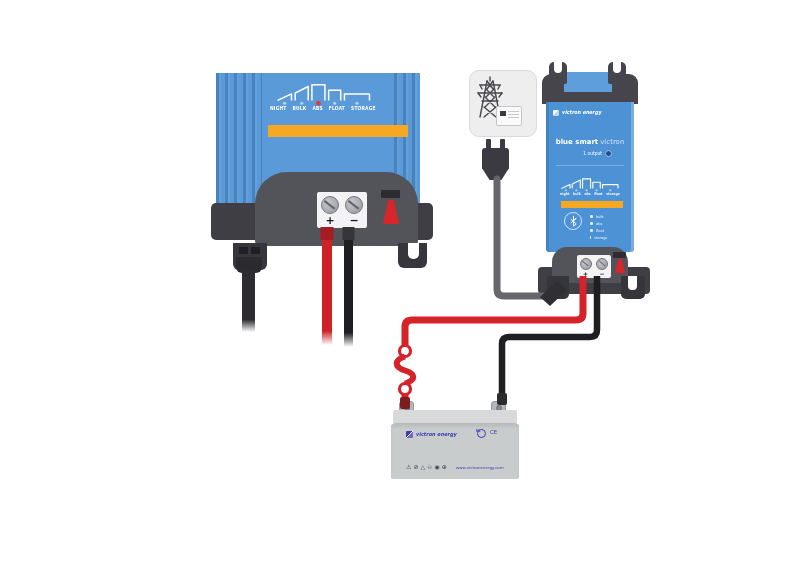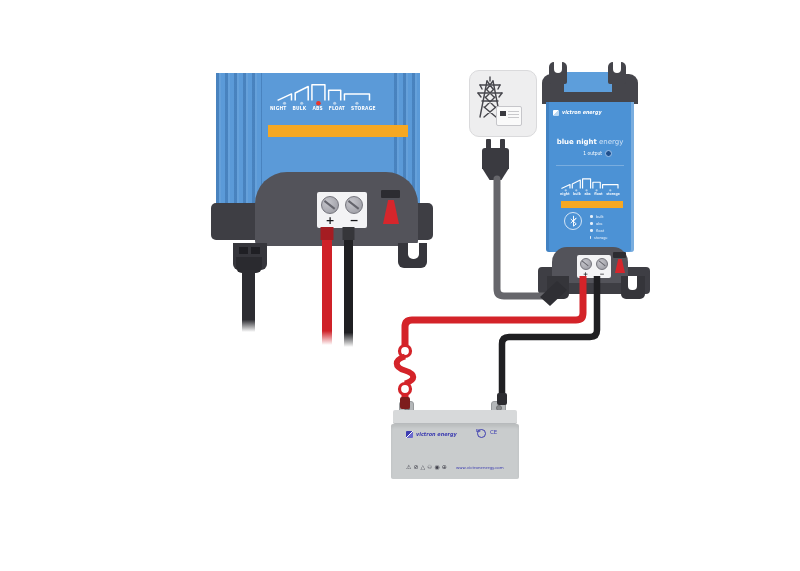--- a/index.html
+++ b/index.html
@@ -126,22 +126,22 @@
                 box-shadow:inset 3px 0 0 rgba(20,60,110,0.18), inset -3px 0 0 rgba(255,255,255,0.25);"></div>
 
     <div class="a row" style="left:546px;top:108px;width:88px;justify-content:center;gap:3px;">
       <span style="display:inline-block;width:6px;height:6px;border-radius:1px;
                    background:linear-gradient(135deg,#ffffff 45%, #bcd8f2 45%);"></span>
       <span class="scaled" style="display:inline-block;transform:scale(0.6);transform-origin:0 50%;
                    font-size:8px;font-style:italic;font-weight:bold;color:#ffffff;white-space:nowrap;">victron energy</span>
     </div>
 
     <div class="a center" style="left:546px;top:138px;width:88px;font-size:7px;color:#ffffff;white-space:nowrap;gap:2px;">
-      <span style="font-weight:bold;">blue night</span>
-      <span style="color:#cfe2f6;">energy</span>
+      <span style="font-weight:bold;">blue smart</span>
+      <span style="color:#cfe2f6;">victron</span>
     </div>
 
     <div class="a center" style="left:546px;top:149px;width:88px;gap:2px;">
       <span class="scaled" style="display:inline-block;transform:scale(0.55);transform-origin:100% 50%;
                    font-size:8px;color:#ffffff;white-space:nowrap;">1 output</span>
       <span style="display:inline-block;width:5px;height:5px;border-radius:50%;background:#1e4f8d;
                    border:0.5px solid #9fc3ec;"></span>
     </div>
 
     <div class="a" style="left:556px;top:165px;width:68px;height:1px;background:rgba(255,255,255,0.25);"></div>

